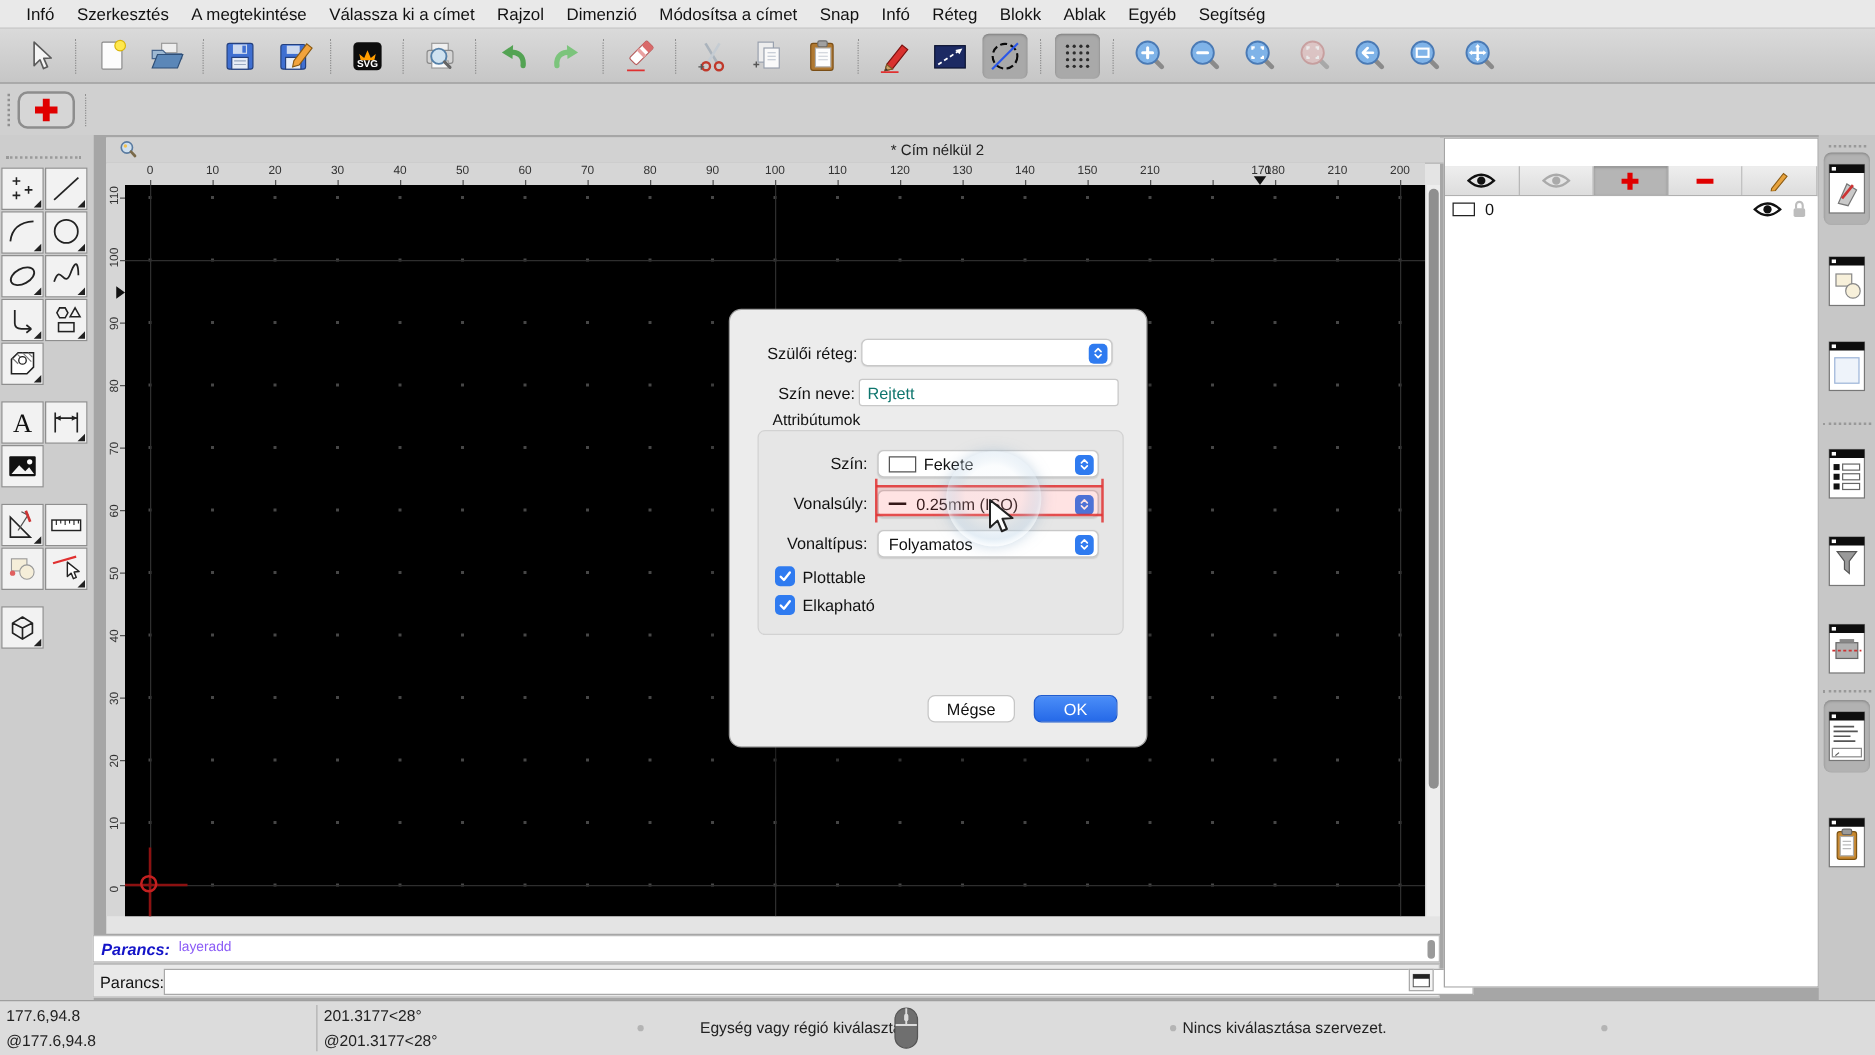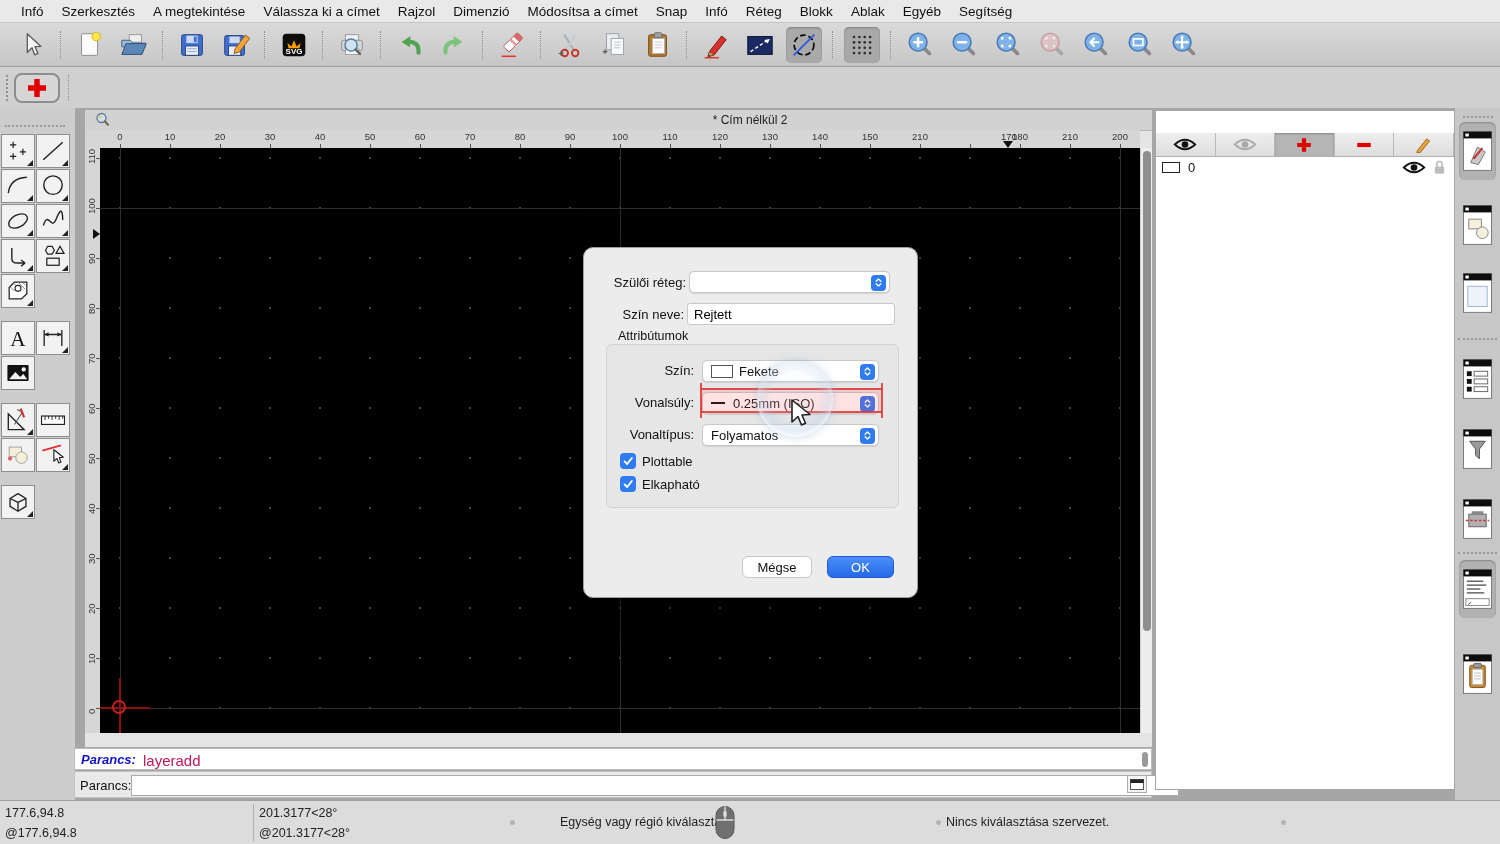--- a/index.html
+++ b/index.html
@@ -33,21 +33,21 @@
   #palette{position:absolute;left:1px;top:17px;width:74px;}
   .pal-dots{width:60px;height:3px;border-top:2px dotted #9a9a9a;margin:0 0 4px 4px;}
   .pal-group{display:grid;grid-template-columns:34px 34px;gap:1px;margin-bottom:13px;}
   .pal-btn{position:relative;width:34px;height:34px;background:#f2f2f2;border:1px solid #8e8e8e;
            padding:0;box-sizing:border-box;display:flex;align-items:center;justify-content:center;}
   .pal-btn .sub{position:absolute;right:1px;bottom:1px;width:0;height:0;
                 border-left:6px solid transparent;border-bottom:6px solid #222;}
   
   #canvas-window{position:absolute;left:85px;top:2px;width:1067px;height:637px;background:#e4e4e4;}
   #cw-titlebar{position:absolute;left:0;top:0;width:1067px;height:20px;background:#d2d2d2;
-               border-bottom:1px solid #b5b5b5;}
+               border-bottom:1px solid #b5b5b5;padding-left:16px;}
   #cw-icon{position:absolute;left:10px;top:2px;}
   #cw-title{position:absolute;left:515px;top:3px;width:300px;text-align:center;font-size:12px;color:#222;}
   #ruler-corner{position:absolute;left:0;top:20px;width:15px;height:18px;background:#d6d6d6;}
   #hruler{position:absolute;left:15px;top:20px;width:1040px;height:18px;background:#d6d6d6;overflow:hidden;}
   .htick{position:absolute;bottom:0;width:1px;height:4px;background:#555;}
   .hlab{position:absolute;top:1px;transform:translateX(-50%);font-size:9.5px;color:#333;}
   #hmarker{position:absolute;bottom:0;width:0;height:0;transform:translateX(-50%);
            border-left:5px solid transparent;border-right:5px solid transparent;border-top:7px solid #111;}
   #vruler{position:absolute;left:0;top:38px;width:15px;height:585px;background:#d6d6d6;overflow:hidden;}
   .vtick{position:absolute;right:0;width:4px;height:1px;background:#555;}
@@ -64,21 +64,21 @@
   #origin-cross-v{position:absolute;left:19px;top:530px;width:2px;height:60px;background:#8c1111;}
   #origin-circle{position:absolute;left:12px;top:552px;width:14px;height:14px;border:2px solid #c42020;border-radius:50%;box-sizing:border-box;}
   #vscroll{position:absolute;left:1055px;top:38px;width:12px;height:585px;background:#ededed;border-left:1px solid #cfcfcf;box-sizing:border-box;}
   #vscroll .thumb{position:absolute;left:1.5px;top:3px;width:8px;height:480px;background:#8f8f8f;border-radius:4px;}
   #hscrollrow{position:absolute;left:0;top:623px;width:1067px;height:14px;background:#f1f1f1;border-top:1px solid #cfcfcf;box-sizing:border-box;}
   #grid-status{position:absolute;right:6px;top:0px;font-size:12px;color:#111;}
   
   #cmd-history{position:absolute;left:74px;top:640px;width:1078px;height:22px;background:#fff;
                border:1px solid #bbb;box-sizing:border-box;}
   #cmd-history .cmd-label{position:absolute;left:6px;top:3px;font-size:13px;color:#1414c8;font-style:italic;font-weight:bold;}
-  #cmd-history .cmd-text{position:absolute;left:68px;top:3px;font-size:15px;color:#be185d;}
+  #cmd-history .cmd-text{position:absolute;left:68px;top:3px;font-size:11px;color:#8b5cf6;}
   #cmd-history .mini-thumb{position:absolute;right:3px;top:3px;width:6px;height:15px;background:#9a9a9a;border-radius:3px;}
   #cmd-input-row{position:absolute;left:74px;top:663px;width:1078px;height:27px;background:#e9e9e9;border:1px solid #c2c2c2;box-sizing:border-box;}
   #cmd-input-row .prompt{position:absolute;left:5px;top:6px;font-size:13px;color:#111;}
   #cmd-input{position:absolute;left:56px;top:3px;width:1038px;height:19px;border:1px solid #a9a9a9;background:#fff;
              font-family:"Liberation Sans",sans-serif;font-size:13px;padding:0 4px;}
   #cmd-win-btn{position:absolute;right:4px;top:3px;width:20px;height:18px;background:#f4f4f4;border:1px solid #aaa;padding:0;
                display:flex;align-items:center;justify-content:center;}
   
   #right-panel{position:absolute;left:1155px;top:2px;width:300px;height:680px;background:#fff;border:1px solid #a5a5a5;box-sizing:border-box;}
   .panel-titlebar{position:absolute;left:0;top:0;width:100%;height:22px;background:#d2d2d2;border-bottom:1px solid #b0b0b0;box-sizing:border-box;}
@@ -114,21 +114,21 @@
   .sb-sel{position:absolute;left:946px;top:14px;}
   
   #dialog{position:absolute;left:583px;top:247px;width:333px;height:349px;background:#ececec;
           border:1px solid #9f9f9f;border-radius:10px;box-shadow:0 18px 50px rgba(0,0,0,.5);}
   .dlg-label{position:absolute;font-size:13px;color:#111;text-align:right;}
   .combo{position:absolute;background:#fff;border:1px solid #c8c8c8;border-radius:5px;box-sizing:border-box;height:22px;
          display:flex;align-items:center;padding-left:8px;font-size:13px;color:#111;box-shadow:0 .5px 1px rgba(0,0,0,.1);}
   .stepper{position:absolute;right:3px;top:2.5px;width:15px;height:16px;background:#2f7bf0;border-radius:4px;
            display:flex;align-items:center;justify-content:center;}
   .dlg-input{position:absolute;background:#fff;border:1px solid #c8c8c8;border-radius:3px;box-sizing:border-box;height:22px;
-             font-family:"Liberation Sans",sans-serif;font-size:13px;color:#000000;padding:0 6px;}
+             font-family:"Liberation Sans",sans-serif;font-size:13px;color:#0f766e;padding:0 6px;}
   .groupbox{position:absolute;left:22px;top:96px;width:291px;height:162px;background:#e6e6e6;
             border:1px solid #d2d2d2;border-radius:6px;}
   .cb{position:absolute;width:16px;height:16px;background:#2f7bf0;border-radius:4px;display:flex;align-items:center;justify-content:center;}
   .cb-label{position:absolute;font-size:13px;color:#111;}
   .dlg-btn{position:absolute;height:22px;border-radius:6px;font-family:"Liberation Sans",sans-serif;font-size:13px;
            display:flex;align-items:center;justify-content:center;border:1px solid #c6c6c6;background:#fff;color:#111;padding:0;}
   .dlg-btn.primary{background:linear-gradient(#4b8ef8,#2569e8);border-color:#1f5cd0;color:#fff;}
   .swatch-black{width:20px;height:11px;border:1px solid #555;margin-right:6px;}
   .lw-line{width:14px;height:2px;background:#111;margin-right:8px;}
   

